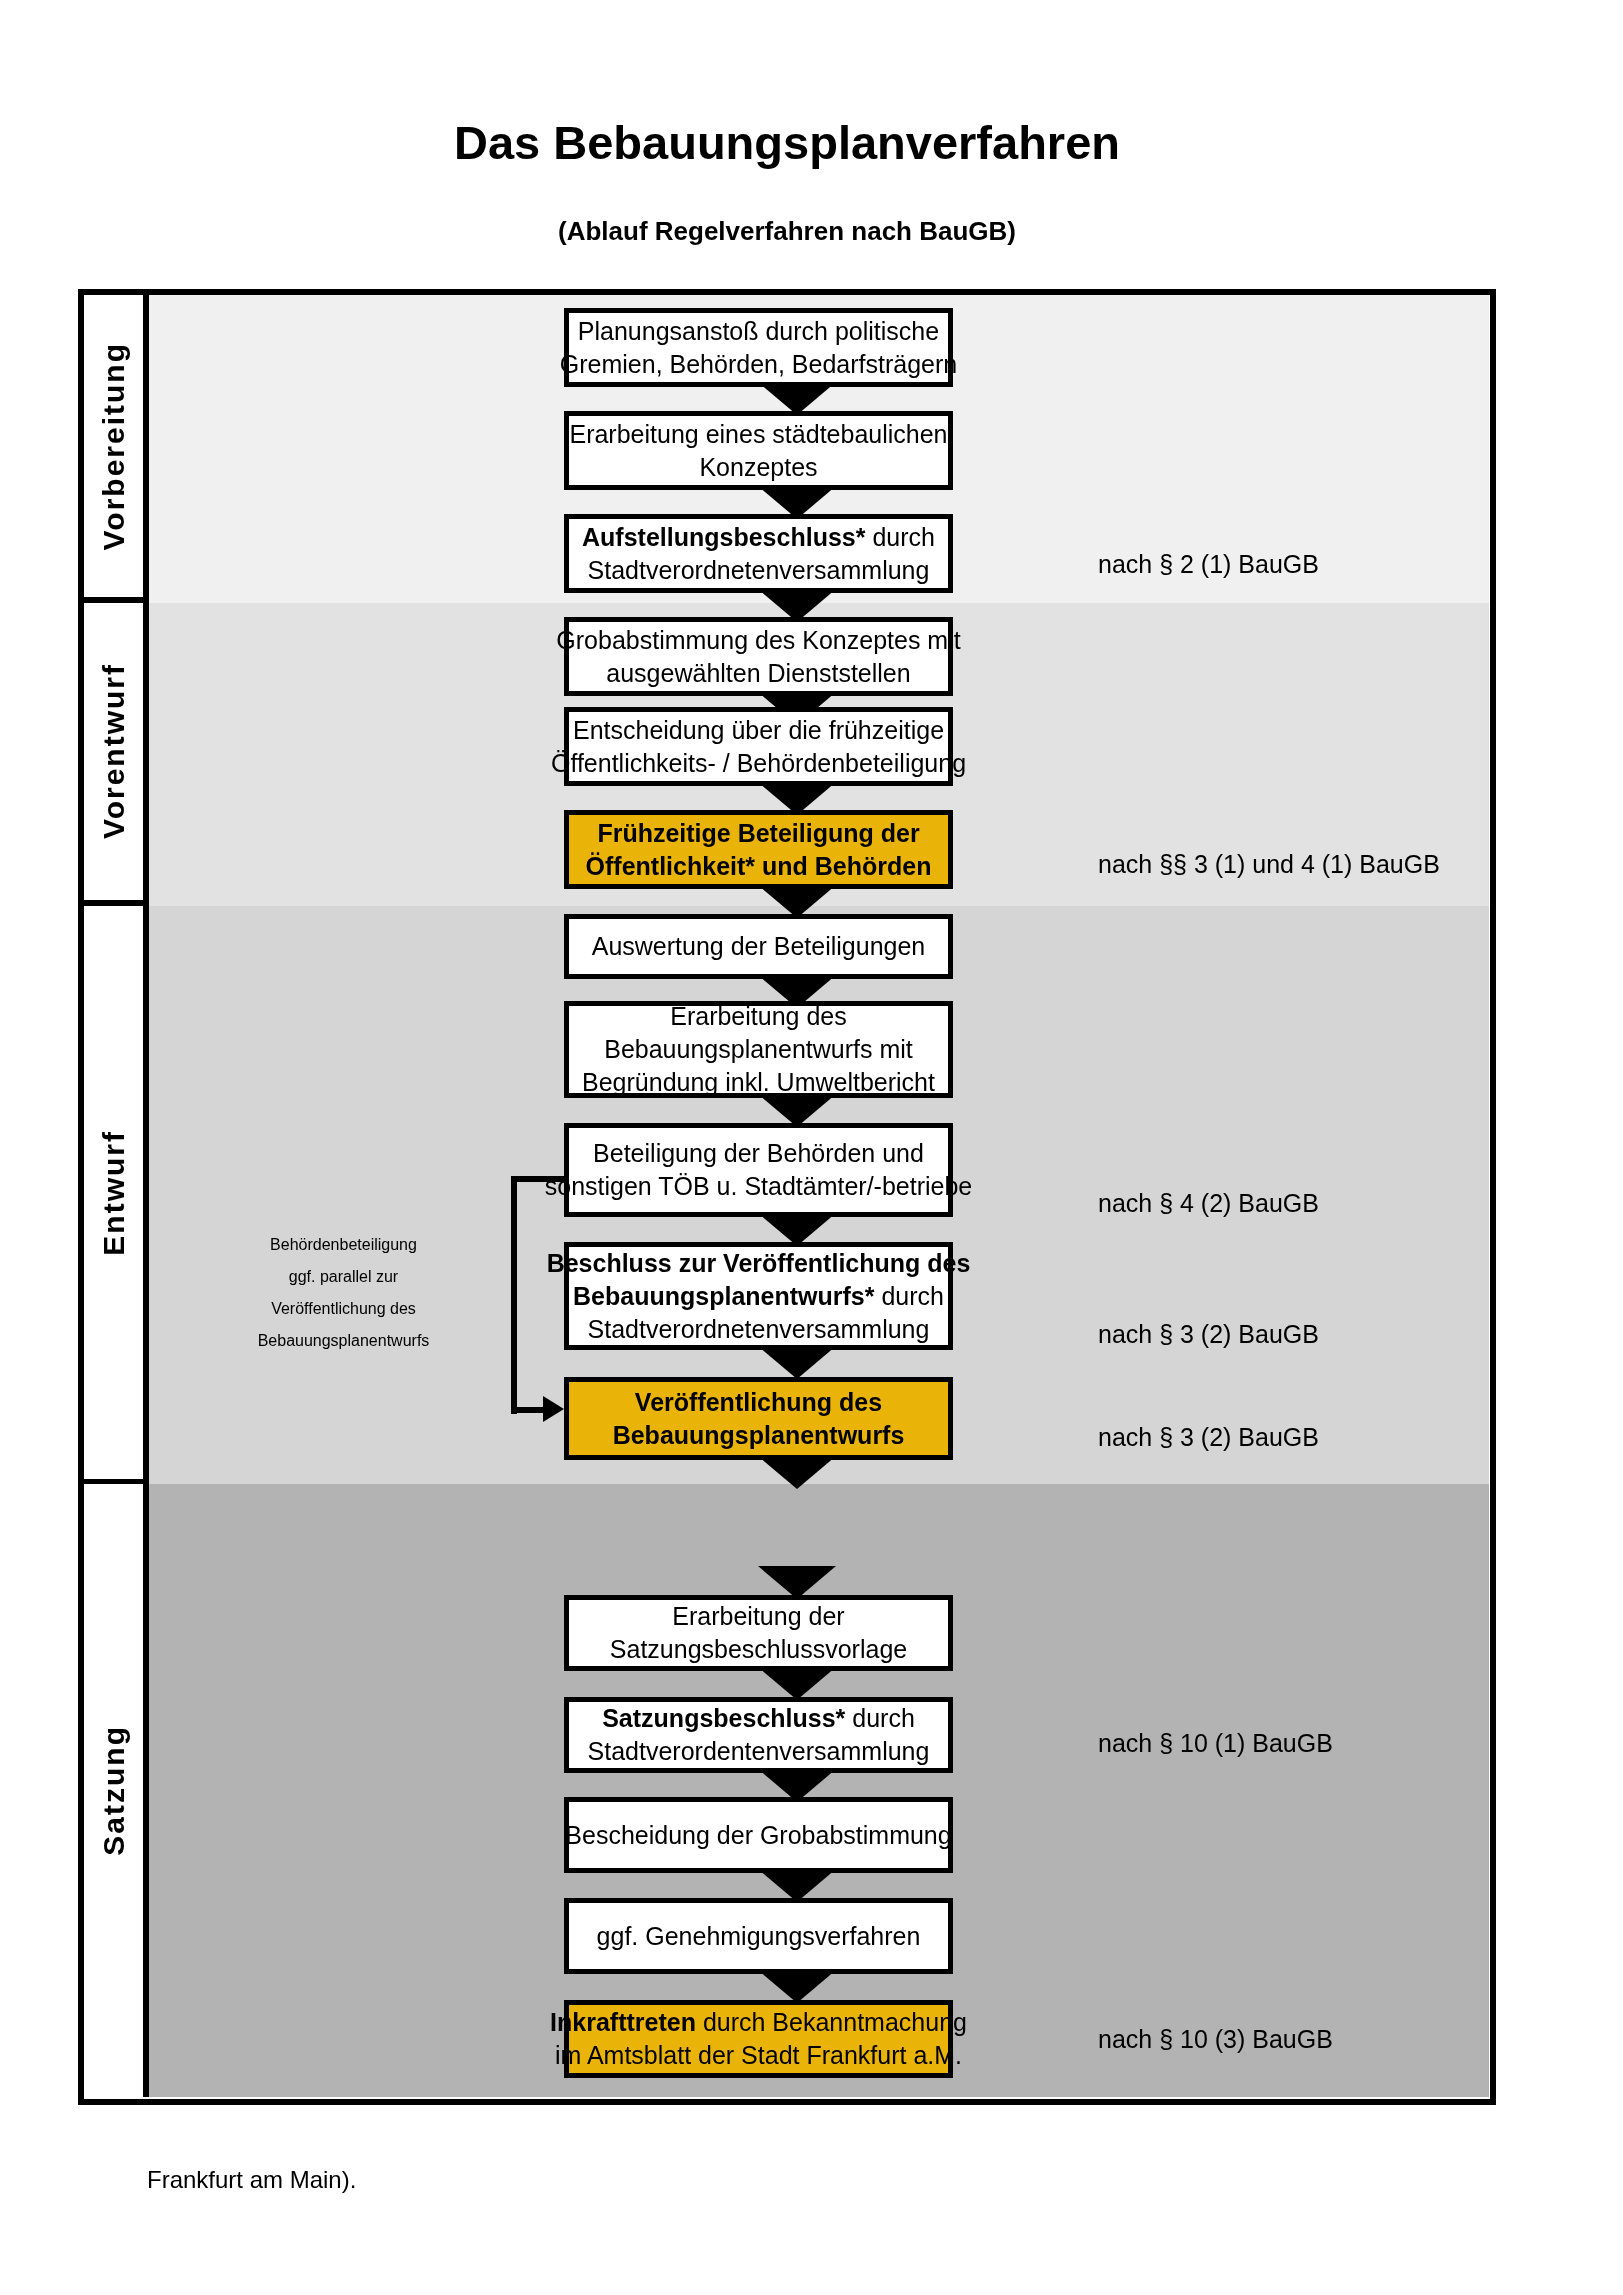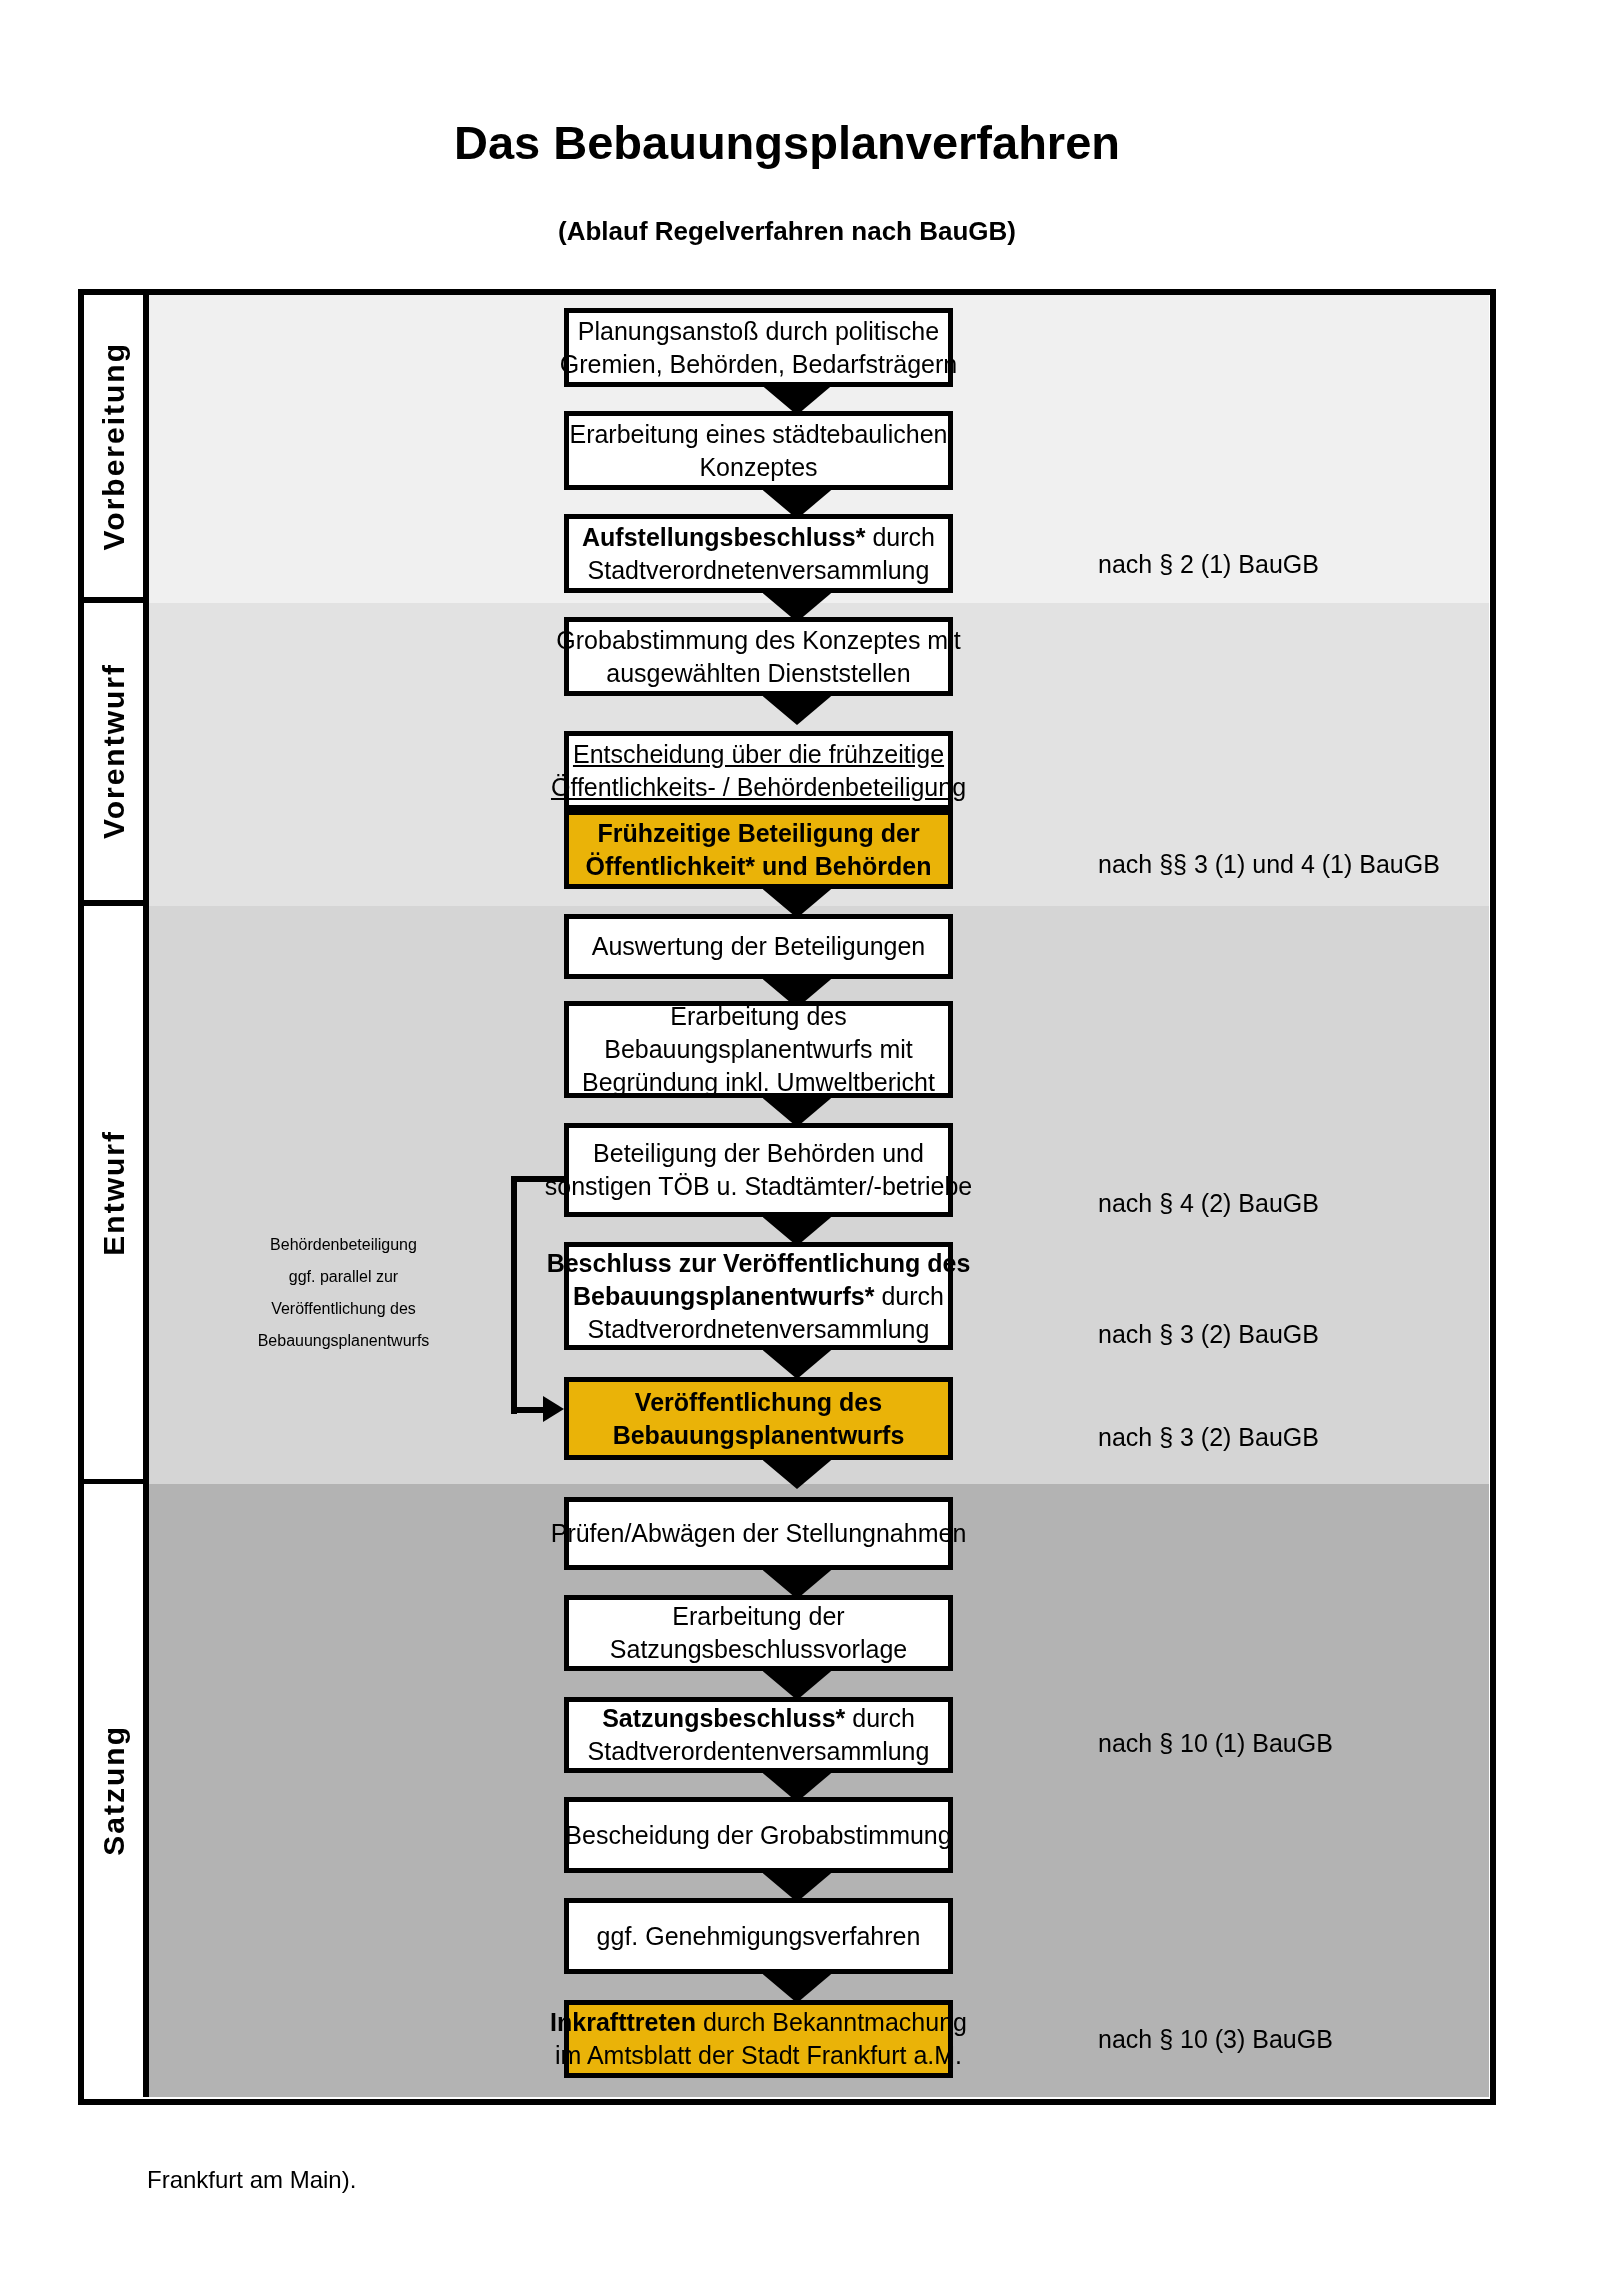--- a/index.html
+++ b/index.html
@@ -117,21 +117,21 @@
     <div class="line"><span>Stadtverordnetenversammlung</span></div>
   </div>
   <div class="darr" style="top:589px;"></div>
 
   <div class="fbox" style="top:617px;height:79px;">
     <div class="line"><span>Grobabstimmung des Konzeptes mit</span></div>
     <div class="line"><span>ausgewählten Dienststellen</span></div>
   </div>
   <div class="darr" style="top:692px;"></div>
 
-  <div class="fbox" style="top:731px;height:79px;text-decoration:underline;">
+  <div class="fbox" style="top:707px;height:79px;">
     <div class="line"><span>Entscheidung über die frühzeitige</span></div>
     <div class="line"><span>Öffentlichkeits- / Behördenbeteiligung</span></div>
   </div>
   <div class="darr" style="top:782px;"></div>
 
   <div class="fbox blue allbold" style="top:810px;height:79px;">
     <div class="line"><span>Frühzeitige Beteiligung der</span></div>
     <div class="line"><span>Öffentlichkeit* und Behörden</span></div>
   </div>
   <div class="darr" style="top:885px;"></div>
@@ -160,23 +160,20 @@
     <div class="line"><span>Stadtverordnetenversammlung</span></div>
   </div>
   <div class="darr" style="top:1346px;"></div>
 
   <div class="fbox blue allbold" style="top:1377px;height:83px;">
     <div class="line"><span>Veröffentlichung des</span></div>
     <div class="line"><span>Bebauungsplanentwurfs</span></div>
   </div>
   <div class="darr" style="top:1456px;"></div>
 
-  <div class="fbox" style="top:1497px;height:73px;">
-    <div class="line"><span>Prüfen/Abwägen der Stellungnahmen</span></div>
-  </div>
   <div class="darr" style="top:1566px;"></div>
 
   <div class="fbox" style="top:1595px;height:76px;">
     <div class="line"><span>Erarbeitung der</span></div>
     <div class="line"><span>Satzungsbeschlussvorlage</span></div>
   </div>
   <div class="darr" style="top:1667px;"></div>
 
   <div class="fbox" style="top:1697px;height:76px;">
     <div class="line"><b>Satzungsbeschluss*</b><span> durch</span></div>

